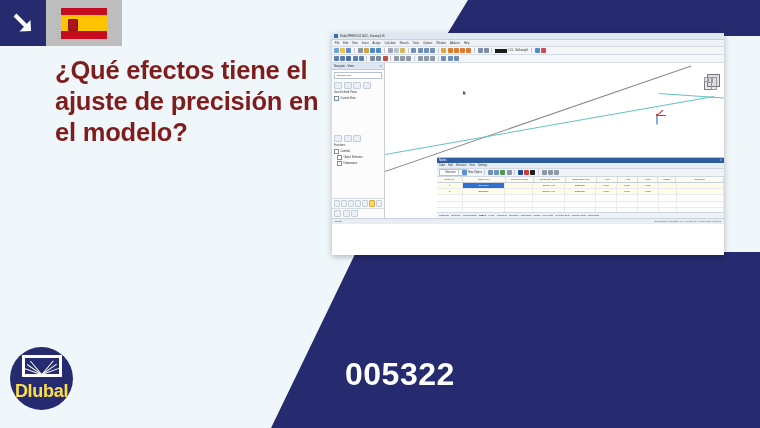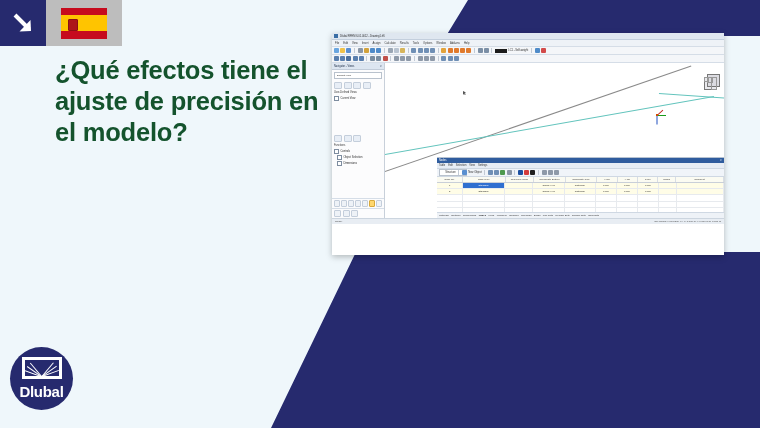--- a/index.html
+++ b/index.html
@@ -27,39 +27,39 @@
   .flag{width:46px;height:31px;position:relative;display:block;}
   .flag .band-red{position:absolute;left:0;width:100%;height:25%;background:#c60b1e;}
   .flag .band-red.top{top:0;}
   .flag .band-red.bot{bottom:0;}
   .flag .band-yellow{position:absolute;left:0;top:25%;width:100%;height:50%;background:#ffc400;}
   .flag .crest{position:absolute;left:26%;top:36%;width:8px;height:10px;background:#ad1519;border:1px solid #8a1014;border-radius:1px;transform:translateX(-50%);}
 
   
   .headline{
     position:absolute;left:55px;top:55px;width:275px;
-    color:#14532d;
+    color:#7f1d1d;
     font-size:25.5px;line-height:31px;font-weight:bold;
     letter-spacing:-0.2px;
   }
 
   
   .logo{
     position:absolute;left:10px;top:347px;width:63px;height:63px;border-radius:50%;
     background:#262a6e;display:flex;align-items:center;justify-content:center;flex-direction:column;
   }
   .logo-mark{width:40px;height:22px;position:relative;}
   .logo-mark .lbar{position:absolute;left:0;width:100%;height:3px;background:#fff;}
   .logo-mark .lbar.t{top:0;}
   .logo-mark .lbar.b{bottom:0;}
   .logo-mark .post{position:absolute;left:0;top:0;width:3px;height:100%;background:#fff;}
   .logo-mark .post.r{left:auto;right:0;}
   .logo-mark .web{position:absolute;left:3px;top:3px;right:3px;bottom:3px;overflow:hidden;}
   .logo-mark .web i{position:absolute;left:50%;top:100%;width:18px;height:1.4px;background:#fff;transform-origin:0 50%;}
-  .logo-text{color:#ffffff;font-size:15px;font-weight:bold;letter-spacing:-0.3px;margin-top:4px;}
+  .logo-text{color:#fde047;font-size:18px;font-weight:bold;letter-spacing:-0.3px;margin-top:4px;}
 
   
   .faq-row{position:absolute;left:345px;top:358px;display:flex;align-items:center;gap:14px;}
   .faq-badge{
     background:#4fb0dc;color:#fff;font-size:30px;font-weight:bold;
     padding:4px 14px 6px 14px;line-height:1;letter-spacing:0.5px;
   }
   .faq-number{color:#fff;font-size:32px;font-weight:bold;letter-spacing:0.5px;line-height:1;}
 
   
@@ -170,20 +170,21 @@
         <i style="transform:rotate(230deg)"></i>
         <i style="transform:rotate(-20deg)"></i>
         <i style="transform:rotate(-35deg)"></i>
         <i style="transform:rotate(-50deg)"></i>
       </span>
     </div>
     <div class="logo-text">Dlubal</div>
   </div>
 
   <div class="faq-row">
+    <div class="faq-number">005322</div>
   </div>
 
   <div class="app-shot">
 
     <div class="app-titlebar">
       <span class="ticon"></span>
       <span>Dlubal RFEM 6.01.0012 - Drawing1.rf6</span>
     </div>
 
     <div class="app-menubar">

